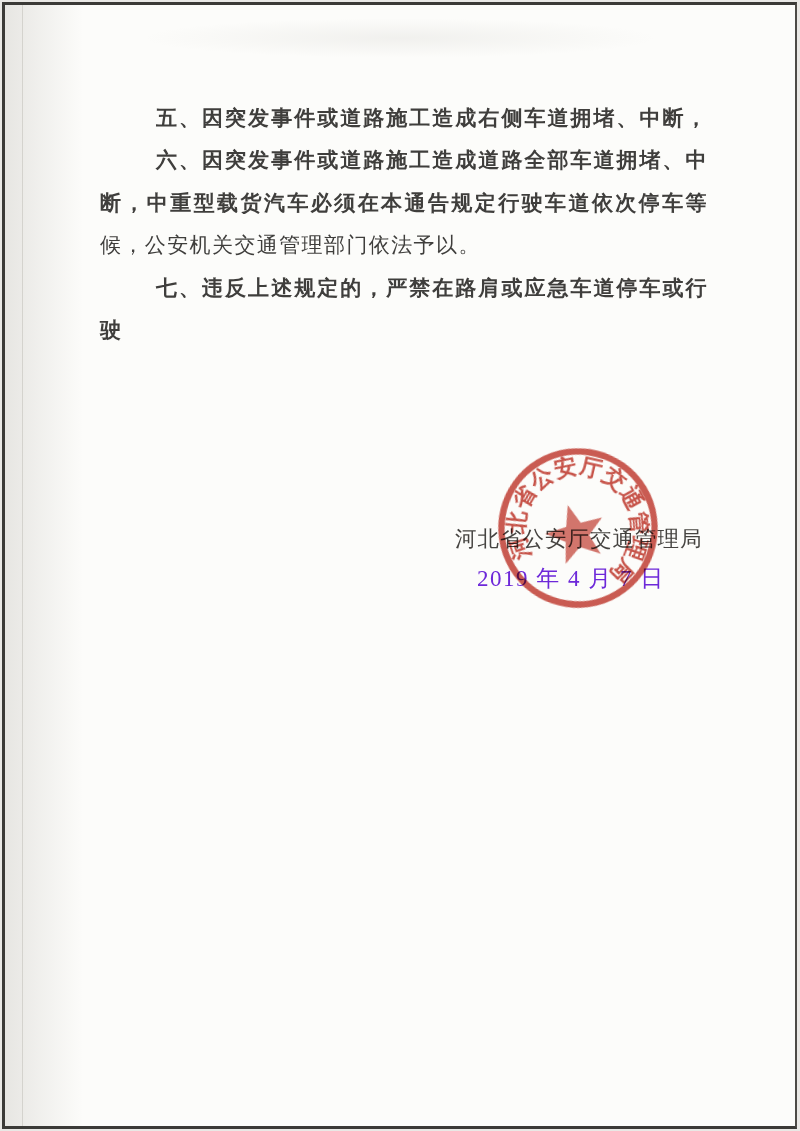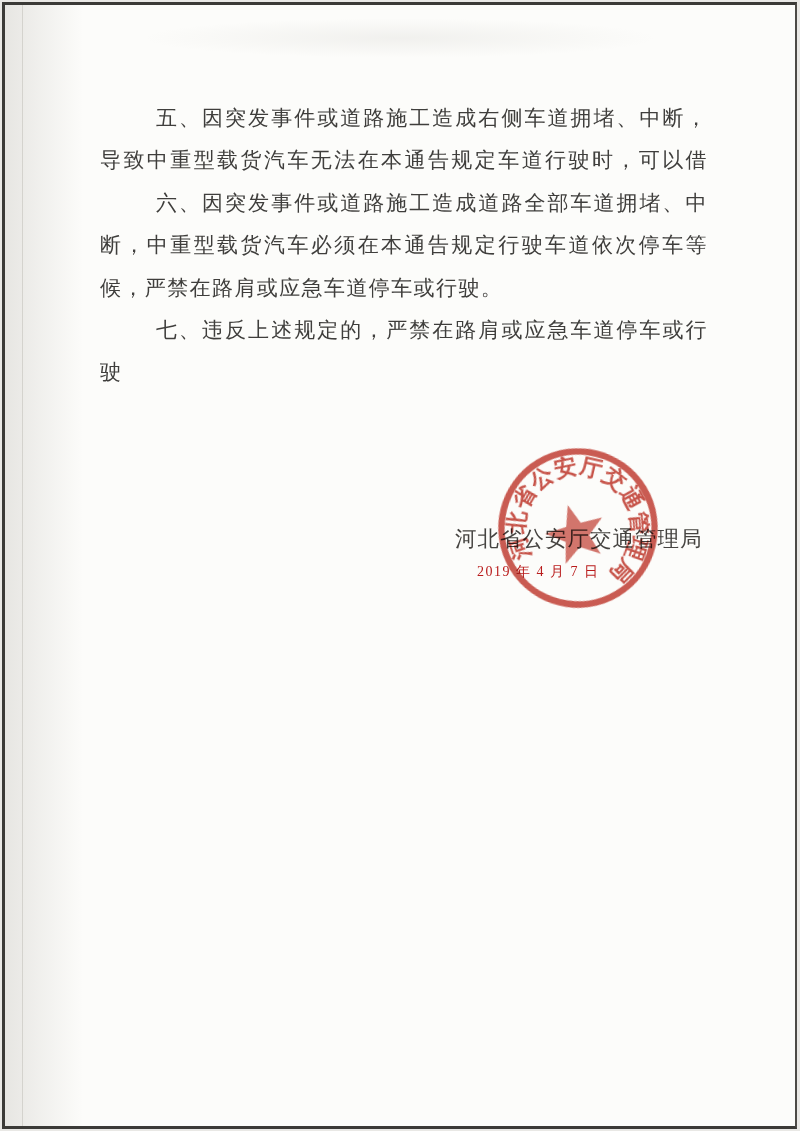--- a/index.html
+++ b/index.html
@@ -46,37 +46,37 @@
     position: absolute;
     left: 100px; top: 97px;
     width: 608px;
     font-size: 21px;
     line-height: 42.4px;
     letter-spacing: 1.4px;
     color: #3f3e3c;
     text-align: justify;
   }
   .line { width: 100%; }
-  .line.fill { text-align-last: justify; }
+  .line.fill { text-align-last: justify; font-weight: bold; }
   .line.indent { text-indent: 56px; }
   
   .signature-line {
     position: absolute;
     left: 455px; top: 524px;
     font-size: 21.5px;
     letter-spacing: 1px;
     color: #454340;
     white-space: nowrap;
   }
   .date-line {
     position: absolute;
     left: 477px; top: 563px;
-    font-size: 14px;
+    font-size: 23px;
     letter-spacing: 1.5px;
-    color: #b91c1c;
+    color: #6d28d9;
     white-space: nowrap;
   }
   
   .official-seal {
     position: absolute;
     left: 492px; top: 442px;
     width: 172px; height: 172px;
     transform: rotate(14deg);
     mix-blend-mode: multiply;
     opacity: 0.92;
@@ -93,24 +93,23 @@
 </head>
 <body>
 
 <div class="scan-frame"></div>
 <div class="left-edge-shadow"></div>
 <div class="left-crease-line"></div>
 <div class="top-smudge"></div>
 
 <div class="body-text">
   <div class="line indent fill">五、因突发事件或道路施工造成右侧车道拥堵、中断，</div>
-  <div class="line fill">导致中重型载货汽车无法在本通告规定车道行驶时，可以借</div>
   <div class="line indent fill">六、因突发事件或道路施工造成道路全部车道拥堵、中</div>
   <div class="line fill">断，中重型载货汽车必须在本通告规定行驶车道依次停车等</div>
-  <div class="line">候，严禁在路肩或应急车道停车或行驶。</div>
+  <div class="line">候，公安机关交通管理部门依法予以。</div>
   <div class="line indent fill">七、违反上述规定的，严禁在路肩或应急车道停车或行驶</div>
 </div>
 
 <div class="signature-line">河北省公安厅交通管理局</div>
 <div class="date-line">2019 年 4 月 7 日</div>
 
 <div class="official-seal">
   <svg viewBox="-86 -86 172 172" xmlns="http://www.w3.org/2000/svg">
     <defs>
       <path id="sealArc" d="M -38.18 38.18 A 54 54 0 1 1 38.18 38.18" fill="none"></path>

